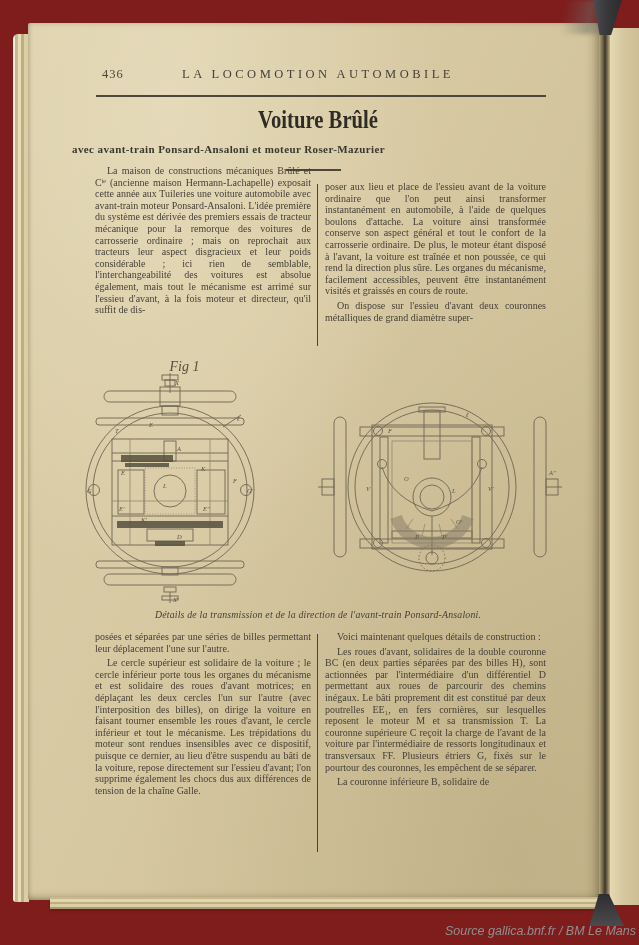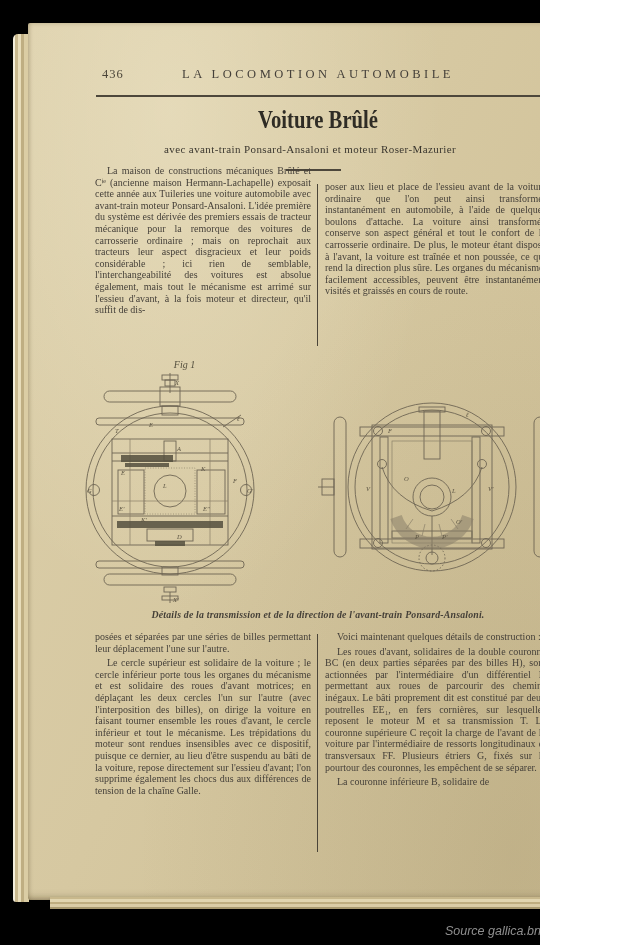--- a/index.html
+++ b/index.html
@@ -1,17 +1,17 @@
 <!DOCTYPE html>
 <html><head>
 <meta charset="utf-8">
 <style>
   html,body{margin:0;padding:0;}
   body{font-family:"Liberation Serif",serif;}
-  .stage{position:relative;width:540px;height:945px;background:#000000;overflow:hidden;}
+  .stage{position:relative;width:639px;height:945px;background:#7f1d1d;overflow:hidden;}
 
   
   .left-stack{position:absolute;left:13px;top:34px;width:16px;height:868px;border-radius:5px 0 0 3px;
     background:linear-gradient(to right,#f3eedb 0 2px,#c9b98e 2px 5px,#e8ddba 5px 8px,#bfae82 8px 11px,#dbcda4 11px 16px);}
   .page{position:absolute;left:28px;top:23px;width:571px;height:877px;border-radius:2px;
     background:
       radial-gradient(ellipse at 25% 10%, rgba(255,250,228,.30), transparent 45%),
       radial-gradient(ellipse at 85% 95%, rgba(110,92,55,.14), transparent 55%),
       linear-gradient(115deg,#dccfaa,#d6c8a1 45%,#ccbd93);
     box-shadow: inset 2px 0 4px -1px rgba(100,85,50,.35),
@@ -33,47 +33,47 @@
     background:linear-gradient(to bottom,#2e2e30,#4b4b4e);
     clip-path:polygon(30% 0,58% 0,100% 100%,4% 100%);}
   .source-line{position:absolute;left:280px;top:924px;width:356px;text-align:right;
     font-family:"Liberation Sans",sans-serif;font-size:12.5px;color:#8f8f8f;font-style:italic;}
   .pagenum{position:absolute;left:74px;top:44px;font-size:12.5px;letter-spacing:1px;color:#4a4438;}
   .masthead{position:absolute;left:40px;top:44px;width:500px;text-align:center;
     font-size:12.5px;letter-spacing:3.5px;color:#45403a;}
   .rule{position:absolute;left:68px;top:72px;width:450px;height:2px;background:#4d473b;}
   .title{position:absolute;left:40px;top:84px;width:500px;text-align:center;
     font-weight:bold;font-size:22px;color:#2f2c25;transform:scale(.94,1.1);}
-  .subtitle{position:absolute;left:32px;top:120px;width:500px;text-align:center;
-    font-weight:normal;font-size:11px;letter-spacing:.4px;color:#3b372f;}
+  .subtitle{position:absolute;left:44px;top:120px;width:500px;
+    font-weight:bold;font-size:11px;letter-spacing:.4px;color:#3b372f;}
   .short-divider{position:absolute;left:258px;top:146px;width:55px;height:2px;background:#4d473b;}
 
   .col{position:absolute;font-size:10px;line-height:11.6px;text-align:justify;color:#46413a;}
   .col p{margin:0 0 3px 0;text-indent:12px;}
   .col p.cont{text-indent:0;}
   .col-ul{left:67px;top:142px;width:216px;}
   .col-ur{left:297px;top:158px;width:221px;}
   .col-ll{left:67px;top:608px;width:216px;}
   .col-lr{left:297px;top:608px;width:221px;}
   .vdiv{position:absolute;left:289px;width:1px;background:#4a4438;}
   .vdiv.top{top:161px;height:162px;}
   .vdiv.bottom{top:611px;height:218px;}
 
   .figure{position:absolute;top:336px;height:252px;}
   .figure .flabel{position:absolute;top:0;left:0;right:11px;text-align:center;
-    font-style:italic;font-size:10px;color:#55503f;}
+    font-style:italic;font-size:14px;color:#55503f;}
   .figure svg{position:absolute;top:12px;left:0;}
   .fig1{left:57px;width:210px;}
   .fig4{left:290px;width:244px;}
   .draw{stroke:#6e6554;fill:none;stroke-width:.9;}
   .drawfill{fill:#55503f;stroke:none;opacity:.85;}
   .drawlight{stroke:#8a8069;fill:none;stroke-width:.7;}
   .figure text{font-style:italic;font-size:6.5px;fill:#5a5342;font-family:"Liberation Serif",serif;}
   .caption{position:absolute;left:40px;top:586px;width:500px;text-align:center;
-    font-style:italic;font-size:9.8px;letter-spacing:.2px;color:#443f37;font-weight:bold;}
+    font-style:italic;font-size:9.8px;letter-spacing:.2px;color:#443f37;}
 </style>
 </head>
 <body>
 
 <div class="stage">
 
   <div class="left-stack"></div>
 
   <div class="page">
     <div class="pagenum">436</div>
@@ -82,20 +82,21 @@
     <div class="title">Voiture Brûlé</div>
     <div class="subtitle">avec avant-train Ponsard-Ansaloni et moteur Roser-Mazurier</div>
     <div class="short-divider"></div>
 
     <div class="col col-ul">
       <p>La maison de constructions mécaniques Brûlé et Cⁱᵉ (ancienne maison Hermann-Lachapelle) exposait cette année aux Tuileries une voiture automobile avec avant-train moteur Ponsard-Ansaloni. L'idée première du système est dérivée des premiers essais de tracteur mécanique pour la remorque des voitures de carrosserie ordinaire ; mais on reprochait aux tracteurs leur aspect disgracieux et leur poids considérable ; ici rien de semblable, l'interchangeabilité des voitures est absolue également, mais tout le mécanisme est arrimé sur l'essieu d'avant, à la fois moteur et directeur, qu'il suffit de dis-</p>
     </div>
     <div class="vdiv top"></div>
     <div class="col col-ur">
       <p class="cont">poser aux lieu et place de l'essieu avant de la voiture ordinaire que l'on peut ainsi transformer instantanément en automobile, à l'aide de quelques boulons d'attache. La voiture ainsi transformée conserve son aspect général et tout le confort de la carrosserie ordinaire. De plus, le moteur étant disposé à l'avant, la voiture est traînée et non poussée, ce qui rend la direction plus sûre. Les organes du mécanisme, facilement accessibles, peuvent être instantanément visités et graissés en cours de route.</p>
+      <p>On dispose sur l'essieu d'avant deux couronnes métalliques de grand diamètre super-</p>
     </div>
 
     <div class="figure fig1">
       <div class="flabel">Fig 1</div>
       <svg width="210" height="238" viewBox="0 0 210 238">
         <g class="draw">
           <line x1="85" y1="2" x2="85" y2="22"></line>
           <rect x="77" y="4" width="16" height="5"></rect>
           <rect x="80" y="9" width="10" height="6"></rect>
           <rect x="19" y="20" width="132" height="11" rx="5.5"></rect>

